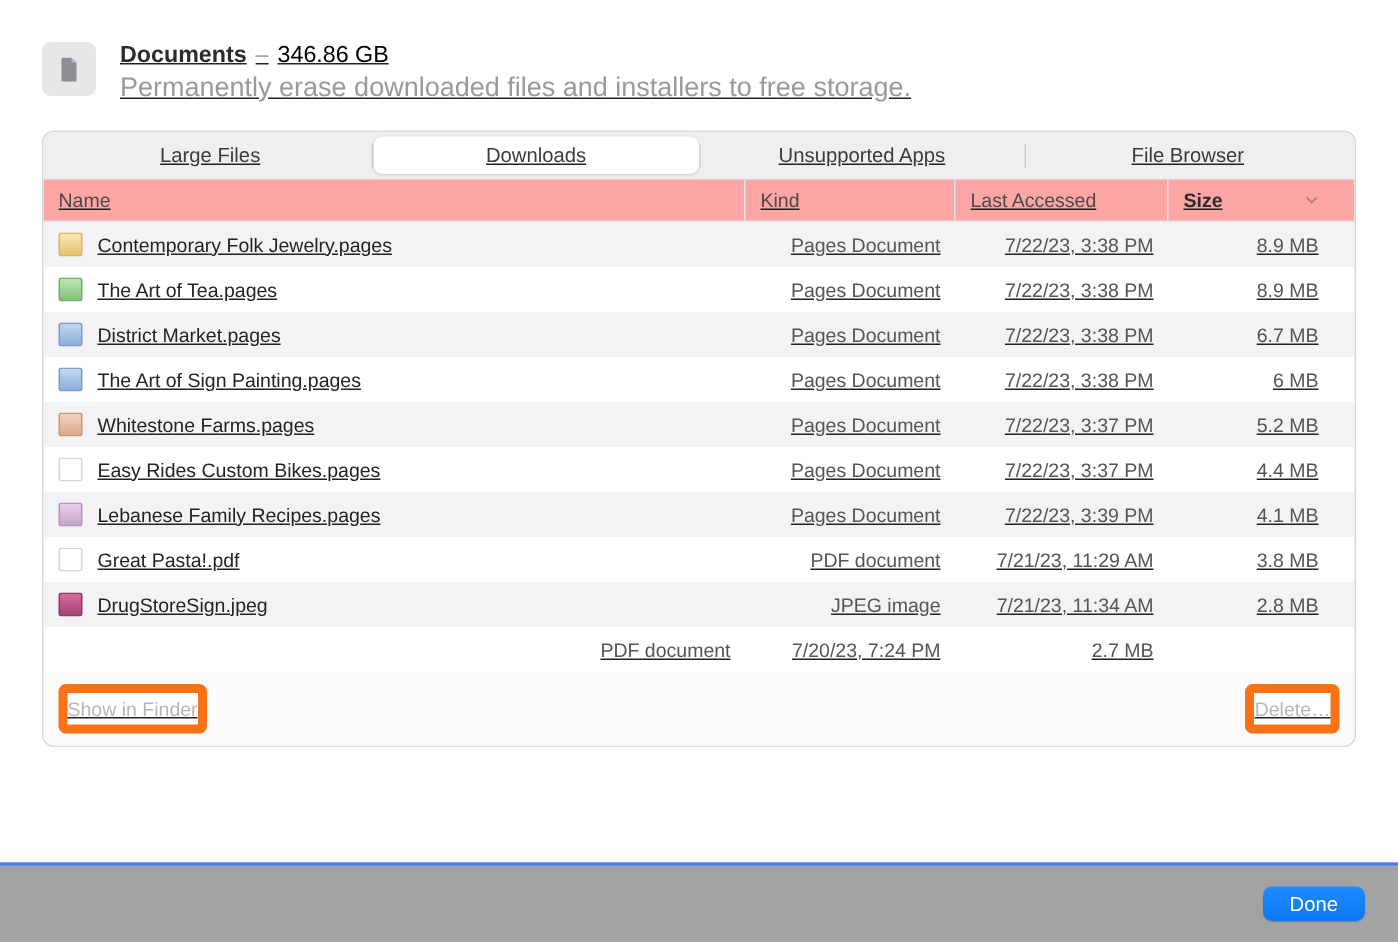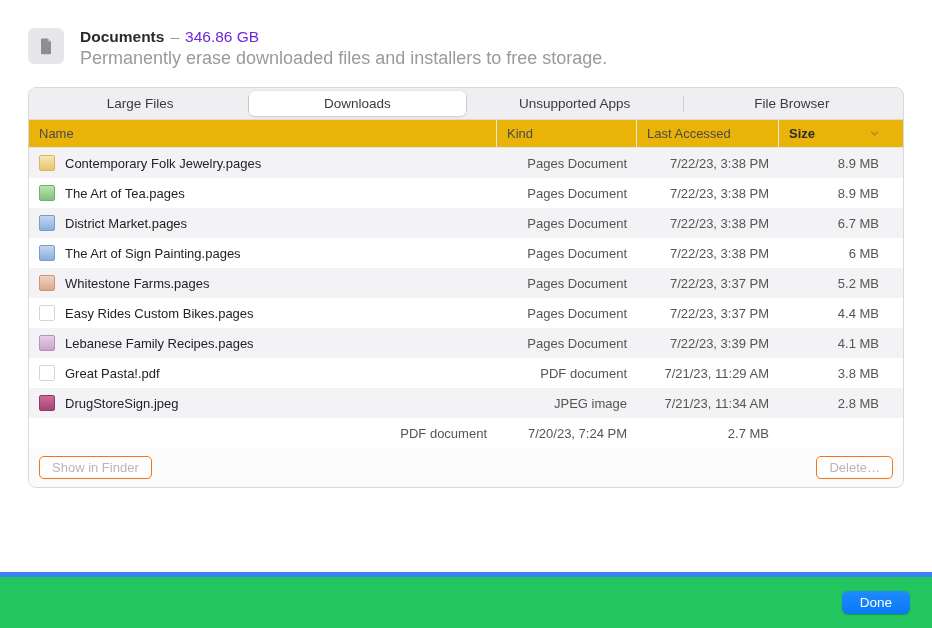--- a/index.html
+++ b/index.html
@@ -1,34 +1,34 @@
 <!DOCTYPE html>
 <html><head>
 <meta charset="utf-8">
 <style>
   * { box-sizing: border-box; margin: 0; padding: 0; }
   html, body { width: 932px; height: 628px; font-family: -apple-system, "Helvetica Neue", Arial, sans-serif; background: #fff; color: #222; }
   .window {
-    width: 932px; height: 628px; position: relative;
+    width: 932px; height: 628px; position: relative; text-decoration: underline;
   }
   .content {
     padding: 28px 28px 0 28px;
   }
   .header {
     display: flex; align-items: flex-start; gap: 16px; margin-bottom: 18px;
   }
   .header-icon {
     width: 36px; height: 36px; border-radius: 6px; background: #e7e7e9;
     display: flex; align-items: center; justify-content: center; flex: 0 0 36px;
   }
   .header-text { display: flex; flex-direction: column; }
   .header-title-row { display: flex; align-items: baseline; gap: 6px; font-size: 15.5px; }
   .header-title { font-weight: 600; color: #2b2b2d; }
   .header-dash { color: #9a9a9e; }
-  .header-size { color: #6d28d9; }
+  .header-size { color: #000000; }
   .header-sub { font-size: 18px; color: #9a9a9e; margin-top: 2px; }
 
   .panel {
     border: 1px solid #d9d9dc; border-radius: 8px; overflow: hidden;
     background: #fff;
   }
 
   .tabs {
     display: flex; background: #efeff1; border-bottom: 1px solid #d9d9dc;
     border-radius: 7px 7px 0 0; padding: 3px; gap: 0;
@@ -45,21 +45,21 @@
     width: 1px; align-self: center; height: 16px; background: #cfcfd2;
   }
 
   .cols {
     display: grid;
     grid-template-columns: 468px 140px 142px 110px;
     align-items: center;
     font-size: 13px;
     color: #4a4a4c;
     border-bottom: 1px solid #e4e4e7;
-    background: #eab308;
+    background: #fca5a5;
   }
   .col-head {
     padding: 6px 10px; border-right: 1px solid #e4e4e7; display: flex; align-items: center; gap: 4px;
   }
   .col-head:last-child { border-right: none; justify-content: space-between; font-weight: 600; color: #2b2b2d; }
   .col-head.size svg { opacity: 0.45; }
 
   .rows { height: 300px; overflow: hidden; position: relative; }
   .row {
     display: grid;
@@ -85,30 +85,30 @@
   .thumb.pdf { background: #fff; border:1px solid #d6d6d8; }
   .thumb.jpeg { background: linear-gradient(#d46a9a,#a24576); border:1px solid #8d3a64; }
 
   .footer {
     display: flex; justify-content: space-between; align-items: center;
     padding: 8px 10px;
     background: #fbfbfc;
   }
   .mac-btn {
     font-size: 13px; color: #9c9c9f; background: #fff;
-    border: 1px solid #f97316; border-radius: 5px; padding: 3px 12px;
+    border: 6px solid #f97316; border-radius: 5px; padding: 3px 0;
     box-shadow: 0 0.5px 0 rgba(0,0,0,0.05);
   }
   .mac-btn.disabled { color: #b6b6b9; }
 
   .bottom-bar {
     position: absolute; left: 0; right: 0; bottom: 0;
-    border-top: 5px solid #3b82f6;
+    border-top: 2px solid #3b82f6;
     padding: 14px 22px; display: flex; justify-content: flex-end;
-    background: #22c55e;
+    background: #a3a3a3;
   }
   .done-btn {
     background: linear-gradient(#1e8bff,#0a78f2);
     color: #fff; font-size: 13.5px; font-weight: 500;
     border: none; border-radius: 6px; padding: 4px 18px;
     box-shadow: 0 0.5px 1px rgba(0,0,0,0.2);
   }
 </style>
 </head>
 <body>

